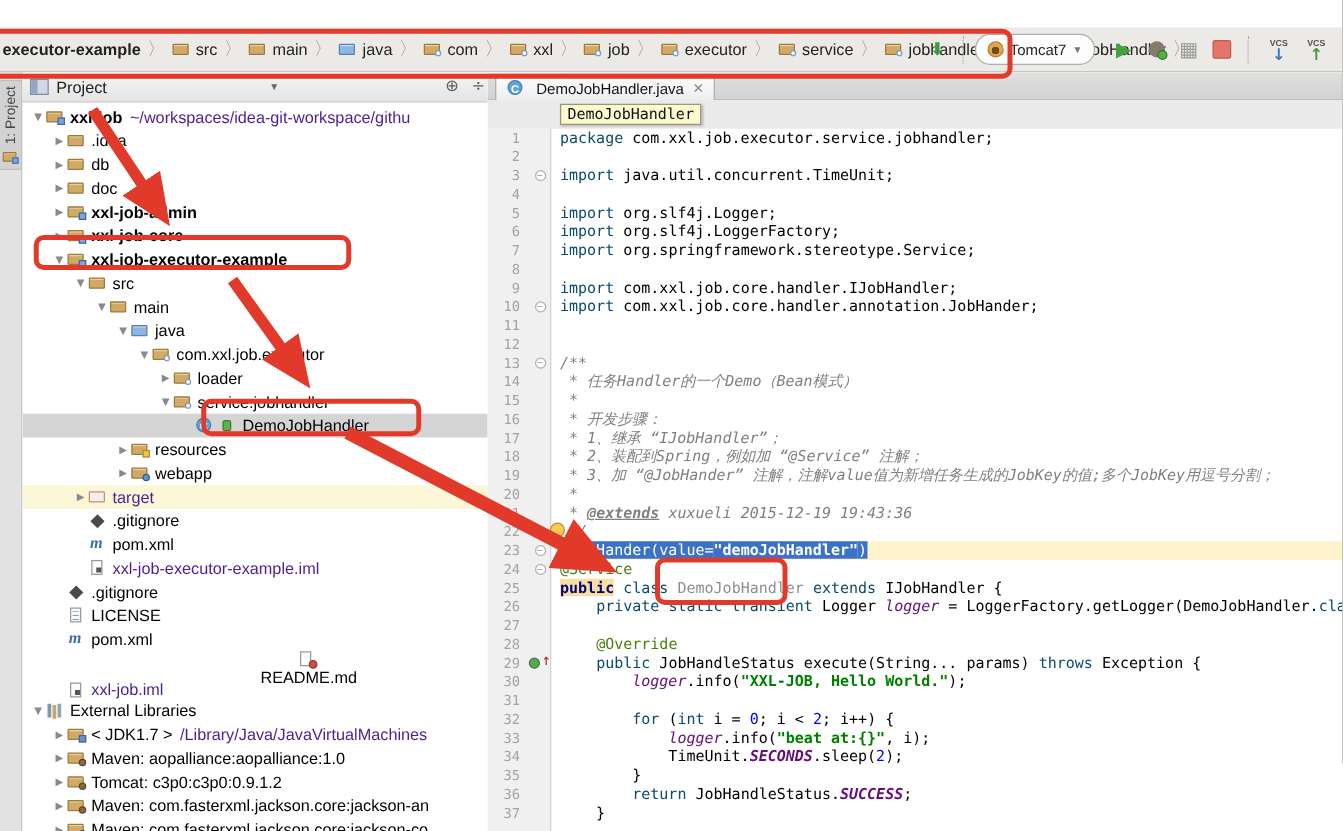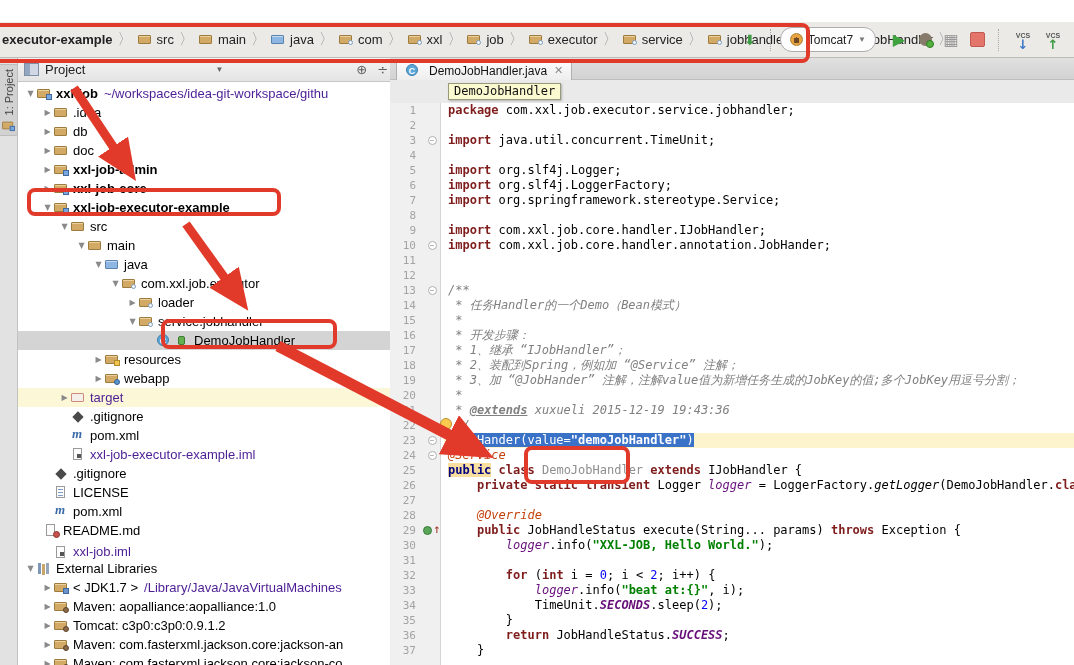--- a/index.html
+++ b/index.html
@@ -95,29 +95,29 @@
   .code-area::before{content:"";position:absolute;left:0;top:0;bottom:0;width:50px;background:#f0f0f0;border-right:1px solid #d4d4d4;}
   .cl{position:relative;display:flex;height:15px;white-space:pre;}
   .cl .ln{width:26px;flex:none;text-align:right;padding-right:4px;color:#a3a3a3;font-size:11px;}
   .cl .fold{width:24px;flex:none;display:flex;align-items:center;justify-content:center;gap:1px;}
   .cl .codeln{flex:1;padding-left:4px;color:#000;}
   .cl.caret .codeln{background:#fdf3cd;}
   .fm{width:9px;height:9px;border:1px solid #b0b0b0;border-radius:50%;background:#fff;color:#888;
       font:8px/7px "Liberation Sans",sans-serif;text-align:center;box-sizing:border-box;}
   .ov{width:9px;height:9px;border-radius:50%;background:#59a659;border:1px solid #3c7a3c;box-sizing:border-box;}
   .ova{color:#a33c2e;font:bold 9px/9px "DejaVu Sans",sans-serif;}
-  .tk-kw{color:#7f1d1d;font-weight:bold;text-align:center;}
+  .tk-kw{color:#0c4a6e;font-weight:normal;text-align:center;}
   .tk-str{color:#008000;font-weight:bold;}
   .tk-num{color:#0000ff;}
   .tk-cm{color:#808080;font-style:italic;}
   .tk-tag{color:#808080;font-style:italic;font-weight:bold;text-decoration:underline;}
-  .tk-ann{color:#c2410c;font-style:italic;}
+  .tk-ann{color:#4d7c0f;}
   .tk-fld{color:#660e7a;font-style:italic;}
   .tk-sfld{color:#660e7a;font-style:italic;font-weight:bold;}
-  .tk-mth{font-style:italic;}
+  .tk-mth{}
   .tk-cls{color:#8f8f8f;}
   .tk-hl{color:#000080;font-weight:bold;background:#f8dfa0;}
   .tk-sel{color:#fff;background:#3a72c8;}
   .tk-selb{color:#fff;background:#3a72c8;font-weight:bold;}
   .bulb{position:absolute;left:440px;top:418px;width:12px;height:12px;border-radius:50%;
      background:#f9cb4e;border:1px solid #b98e2f;box-sizing:border-box;z-index:4;}
   .bulb::after{content:"";position:absolute;left:3px;bottom:-3px;width:4px;height:3px;background:#c2b06a;}
   
   .ann-box{position:absolute;border:4px solid #e23a2a;border-radius:8px;z-index:10;pointer-events:none;}
   #arrows{position:absolute;left:0;top:0;z-index:9;pointer-events:none;}
@@ -348,21 +348,21 @@
         <div class="trow" style="padding-left: 23px;">
           <span class="arr"></span>
           <span class="ic ic-license"></span>
           <span class="lbl">LICENSE</span>
         </div>
         <div class="trow" style="padding-left: 23px;">
           <span class="arr"></span>
           <span class="ic ic-maven"></span>
           <span class="lbl">pom.xml</span>
         </div>
-        <div class="trow" style="padding-left: 13px;">
+        <div class="trow" style="padding-left: 23px; flex-direction: column;">
           <span class="arr"></span>
           <span class="ic ic-readme"></span>
           <span class="lbl">README.md</span>
         </div>
         <div class="trow" style="padding-left: 23px; align-items: flex-end;">
           <span class="arr"></span>
           <span class="ic ic-iml"></span>
           <span class="lbl gray">xxl-job.iml</span>
         </div>
         <div class="trow" style="padding-left: 6px;">

